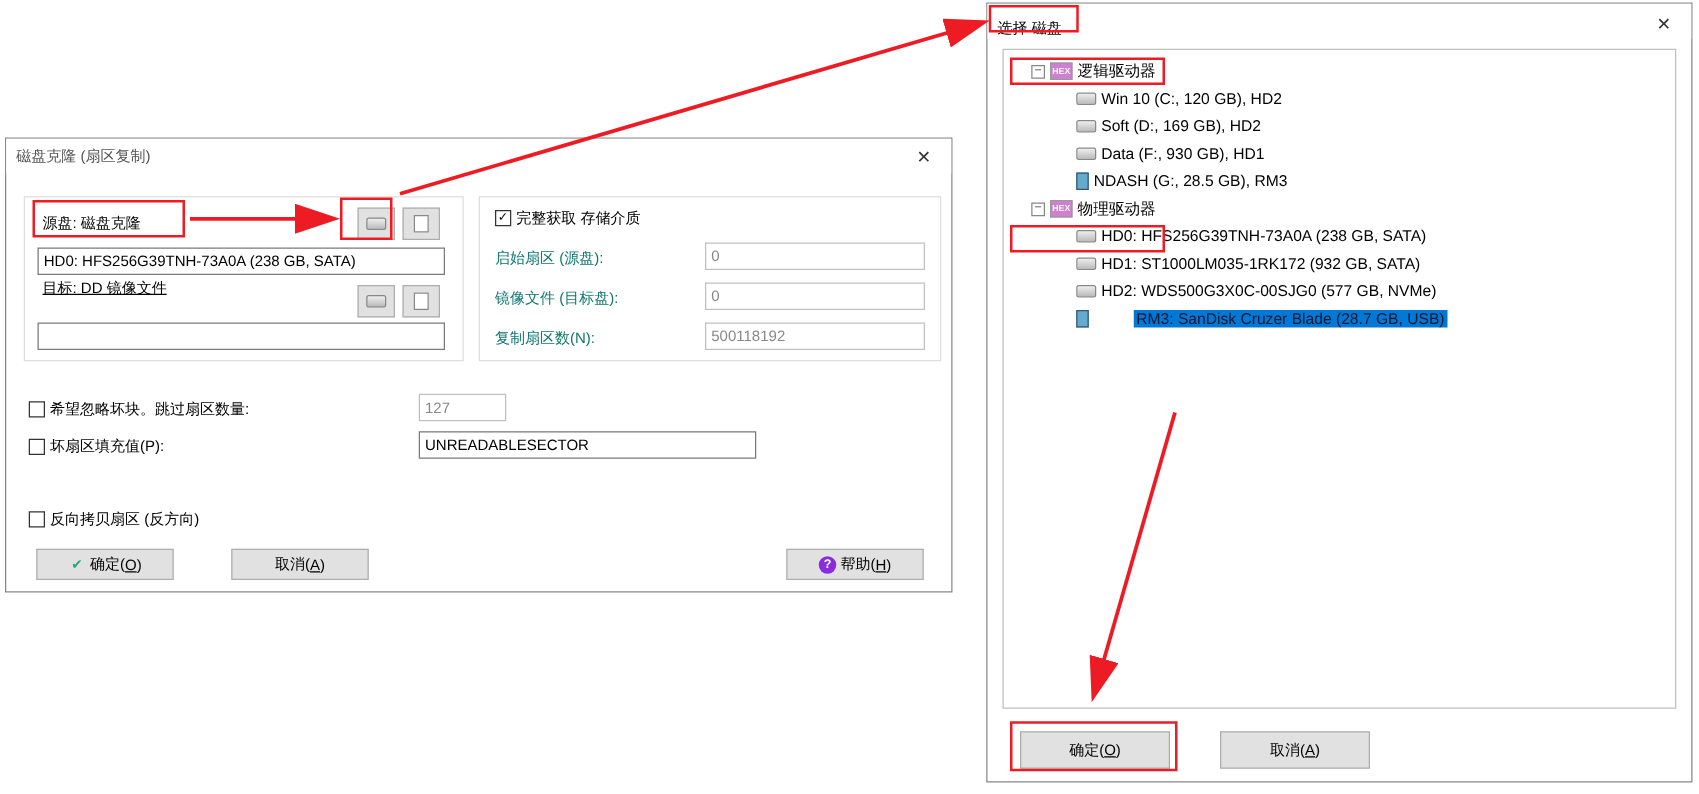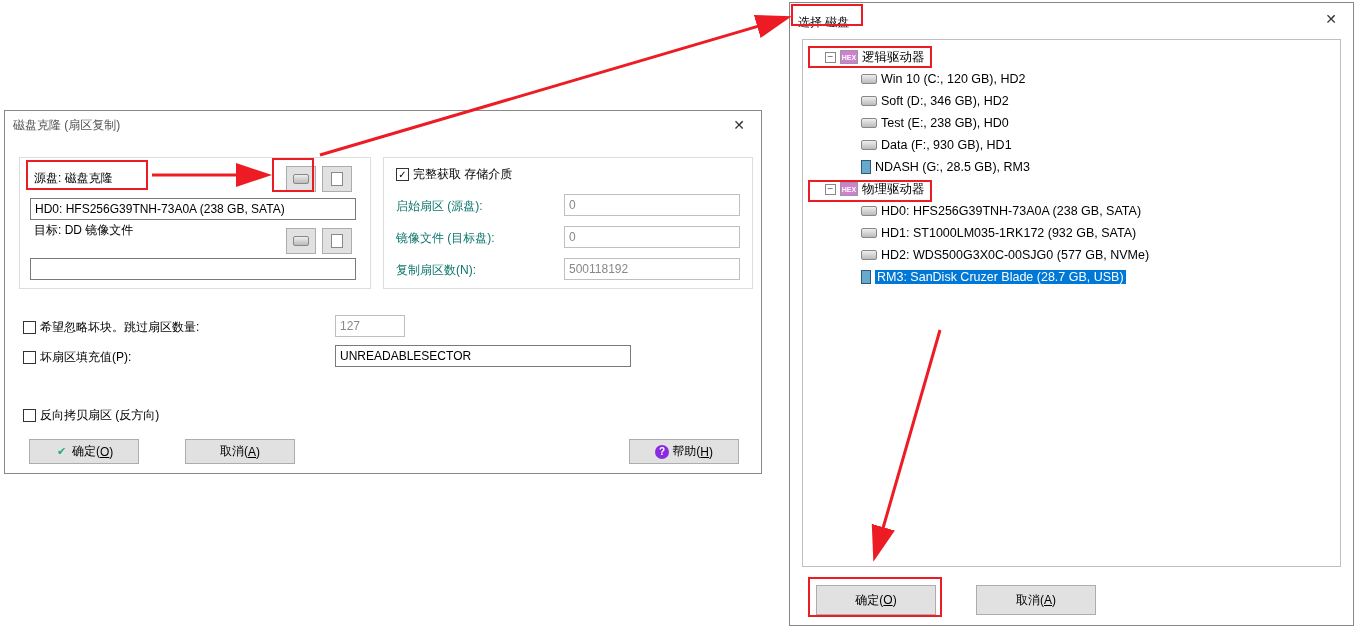--- a/index.html
+++ b/index.html
@@ -62,21 +62,21 @@
   }
   .help-icon {
     width: 14px; height: 14px; border-radius: 50%; background:#8a2be2;
     display:inline-flex; align-items:center; justify-content:center; color:#fff;
     font-size:10px; font-weight:bold;
   }
   .ok-icon {
     width: 14px; height: 14px; display:inline-flex; align-items:center;
     justify-content:center; font-size:11px; color:#2a7;
   }
-  .sel { background:#0078d7; color:#ffffff; padding:0 2px; }
+  .sel { background:#0078d7; color:#0f172a; padding:0 2px;margin-left:32px; }
   .dialog2 .titlebar { color:#000;align-items:flex-end; }
   .under { text-decoration: underline; }
 </style>
 </head>
 <body>
 
 <div class="dialog" style="left:4px; top:110px; width:758px; height:364px;">
   <div class="titlebar">
     <span>磁盘克隆 (扇区复制)</span>
     <span class="close">✕</span>
@@ -86,21 +86,21 @@
     <div style="position:absolute; left:14px; top:12px;">源盘: 磁盘克隆</div>
     <div class="btn btn-small" style="position:absolute; left:266px; top:8px;">
       <span class="disk-icon"></span>
     </div>
     <div class="btn btn-small" style="position:absolute; left:302px; top:8px;">
       <span style="display:inline-block;width:12px;height:14px;border:1px solid #888;background:#fff;"></span>
     </div>
     <div class="input" style="position:absolute; left:10px; top:40px; width:326px;">
       <span>HD0: HFS256G39TNH-73A0A (238 GB, SATA)</span>
     </div>
-    <div style="position:absolute; left:14px; top:64px;">目标: DD 镜像文件</div>
+    <div style="position:absolute; left:14px; top:64px;text-decoration:underline;">目标: DD 镜像文件</div>
     <div class="btn btn-small" style="position:absolute; left:266px; top:70px;">
       <span class="disk-icon"></span>
     </div>
     <div class="btn btn-small" style="position:absolute; left:302px; top:70px;">
       <span style="display:inline-block;width:12px;height:14px;border:1px solid #888;background:#fff;"></span>
     </div>
     <div class="input" style="position:absolute; left:10px; top:100px; width:326px;"></div>
   </div>
 
   <div class="groupbox" style="left:378px; top:46px; width:370px; height:132px;">
@@ -127,21 +127,21 @@
     <span>希望忽略坏块。跳过扇区数量:</span>
   </div>
   <div class="input ro" style="position:absolute; left:330px; top:204px; width:70px;">
     <span>127</span>
   </div>
 
   <div class="chk" style="position:absolute; left:18px; top:238px;text-align:right;">
     <span class="chk-box"></span>
     <span>坏扇区填充值(P):</span>
   </div>
-  <div class="input" style="position:absolute; left:330px; top:234px; width:296px;">
+  <div class="input" style="position:absolute; left:330px; top:234px; width:270px;">
     <span>UNREADABLESECTOR</span>
   </div>
 
   <div class="chk" style="position:absolute; left:18px; top:296px;">
     <span class="chk-box"></span>
     <span>反向拷贝扇区 (反方向)</span>
   </div>
 
   <div class="btn" style="position:absolute; left:24px; top:328px; width:110px;">
     <span class="ok-icon">✔</span>&nbsp;
@@ -169,25 +169,21 @@
         <span class="minus-box">−</span>
         <span class="hex-icon">HEX</span>
         <span>逻辑驱动器</span>
       </div>
       <div class="tree-node ind2">
         <span class="disk-icon"></span>
         <span>Win 10 (C:, 120 GB), HD2</span>
       </div>
       <div class="tree-node ind2">
         <span class="disk-icon"></span>
-        <span>Soft (D:, 346 GB), HD2</span>
-      </div>
-      <div class="tree-node ind2">
-        <span class="disk-icon"></span>
-        <span>Test (E:, 238 GB), HD0</span>
+        <span>Soft (D:, 169 GB), HD2</span>
       </div>
       <div class="tree-node ind2">
         <span class="disk-icon"></span>
         <span>Data (F:, 930 GB), HD1</span>
       </div>
       <div class="tree-node ind2">
         <span class="usb-icon"></span>
         <span>NDASH (G:, 28.5 GB), RM3</span>
       </div>
       <div class="tree-node ind1">

